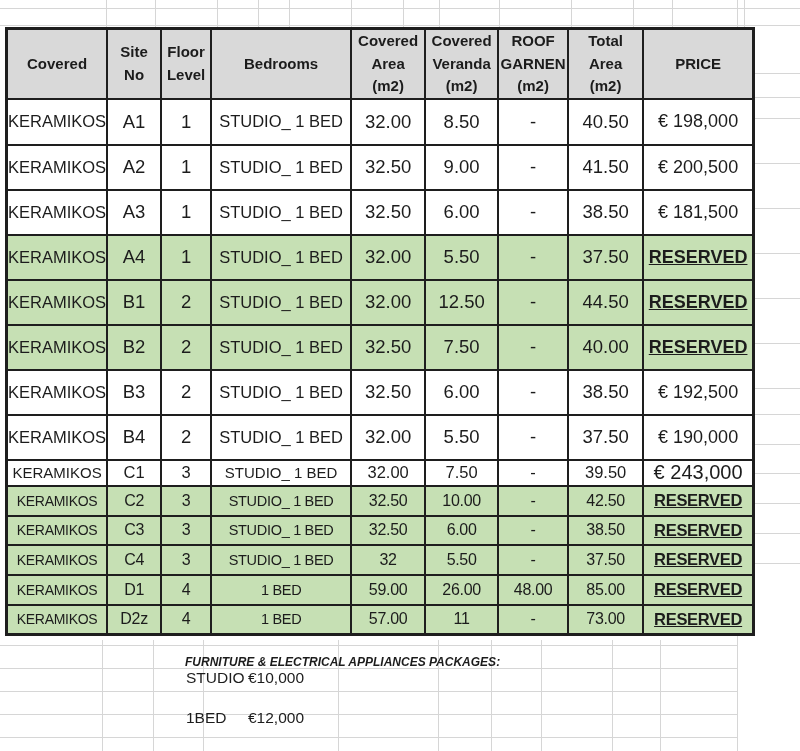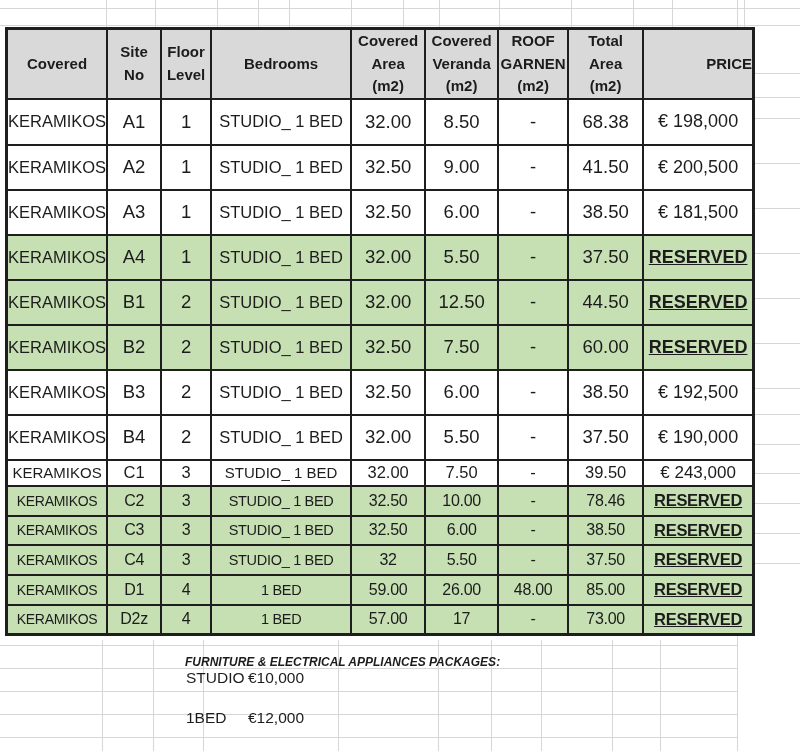--- a/index.html
+++ b/index.html
@@ -30,21 +30,21 @@
   td.price-res{font-weight:bold;text-align:center;text-decoration:underline;}
 
   tr.lg td{font-size:18.5px;}
   tr.lg td.loc{font-size:16.5px;}
   tr.lg td.bed-wrap{font-size:16.5px;}
   tr.lg td.price-val,tr.lg td.price-res{font-size:18px;}
 
   tr.c1 td{font-size:16.5px;}
   tr.c1 td.loc{font-size:15px;}
   tr.c1 td.bed{font-size:15px;}
-  tr.c1 td.price-val{font-size:17px;}
+  tr.c1 td.price-val{font-size:20px;}
 
   tr.sm td{font-size:16px;letter-spacing:-0.3px;}
   tr.sm td.loc{font-size:14px;}
   tr.sm td.bed{font-size:14.5px;}
   tr.sm td.price-res{font-size:16.5px;}
 
   
   #watermark{
     position:absolute;left:233px;top:280px;width:345px;height:200px;z-index:5;
     mix-blend-mode:multiply;opacity:0.95;pointer-events:none;
@@ -133,33 +133,33 @@
 (m2)</th>
           <th style="width: 71px;">Covered
 Veranda
 (m2)</th>
           <th style="width: 68px;">ROOF
 GARNEN
 (m2)</th>
           <th style="width: 73px;">Total
 Area
 (m2)</th>
-          <th style="width: 108px; text-align: right;">PRICE</th>
+          <th style="width: 108px;">PRICE</th>
         </tr>
       </thead>
     <tbody>
         <tr class="white lg" style="height: 46px;">
           <td class="loc">KERAMIKOS</td>
           <td>A1</td>
           <td>1</td>
           <td class="bed-wrap">STUDIO_ 1 BED</td>
           <td>32.00</td>
           <td>8.50</td>
           <td>-</td>
-          <td>68.38</td>
+          <td>40.50</td>
           <td class="price-val">€ 198,000</td>
         </tr>
         <tr class="white lg" style="height: 45px;">
           <td class="loc">KERAMIKOS</td>
           <td>A2</td>
           <td>1</td>
           <td class="bed-wrap">STUDIO_ 1 BED</td>
           <td>32.50</td>
           <td>9.00</td>
           <td>-</td>
@@ -200,21 +200,21 @@
           <td class="price-res">RESERVED</td>
         </tr>
         <tr class="green lg" style="height: 45px;">
           <td class="loc">KERAMIKOS</td>
           <td>B2</td>
           <td>2</td>
           <td class="bed-wrap">STUDIO_ 1 BED</td>
           <td>32.50</td>
           <td>7.50</td>
           <td>-</td>
-          <td>60.00</td>
+          <td>40.00</td>
           <td class="price-res">RESERVED</td>
         </tr>
         <tr class="white lg" style="height: 45px;">
           <td class="loc">KERAMIKOS</td>
           <td>B3</td>
           <td>2</td>
           <td class="bed-wrap">STUDIO_ 1 BED</td>
           <td>32.50</td>
           <td>6.00</td>
           <td>-</td>
@@ -244,21 +244,21 @@
           <td class="price-val">€ 243,000</td>
         </tr>
         <tr class="green sm" style="height: 30px;">
           <td class="loc">KERAMIKOS</td>
           <td>C2</td>
           <td>3</td>
           <td class="bed">STUDIO_ 1 BED</td>
           <td>32.50</td>
           <td>10.00</td>
           <td>-</td>
-          <td>78.46</td>
+          <td>42.50</td>
           <td class="price-res">RESERVED</td>
         </tr>
         <tr class="green sm" style="height: 29px;">
           <td class="loc">KERAMIKOS</td>
           <td>C3</td>
           <td>3</td>
           <td class="bed">STUDIO_ 1 BED</td>
           <td>32.50</td>
           <td>6.00</td>
           <td>-</td>
@@ -286,21 +286,21 @@
           <td>48.00</td>
           <td>85.00</td>
           <td class="price-res">RESERVED</td>
         </tr>
         <tr class="green sm" style="height: 30px;">
           <td class="loc">KERAMIKOS</td>
           <td>D2z</td>
           <td>4</td>
           <td class="bed">1 BED</td>
           <td>57.00</td>
-          <td>17</td>
+          <td>11</td>
           <td>-</td>
           <td>73.00</td>
           <td class="price-res">RESERVED</td>
         </tr>
       </tbody>
   </table>
 
 
   <div id="footer-title">FURNITURE &amp; ELECTRICAL APPLIANCES PACKAGES:</div>
   <div id="pkg-0" class="pkg">

